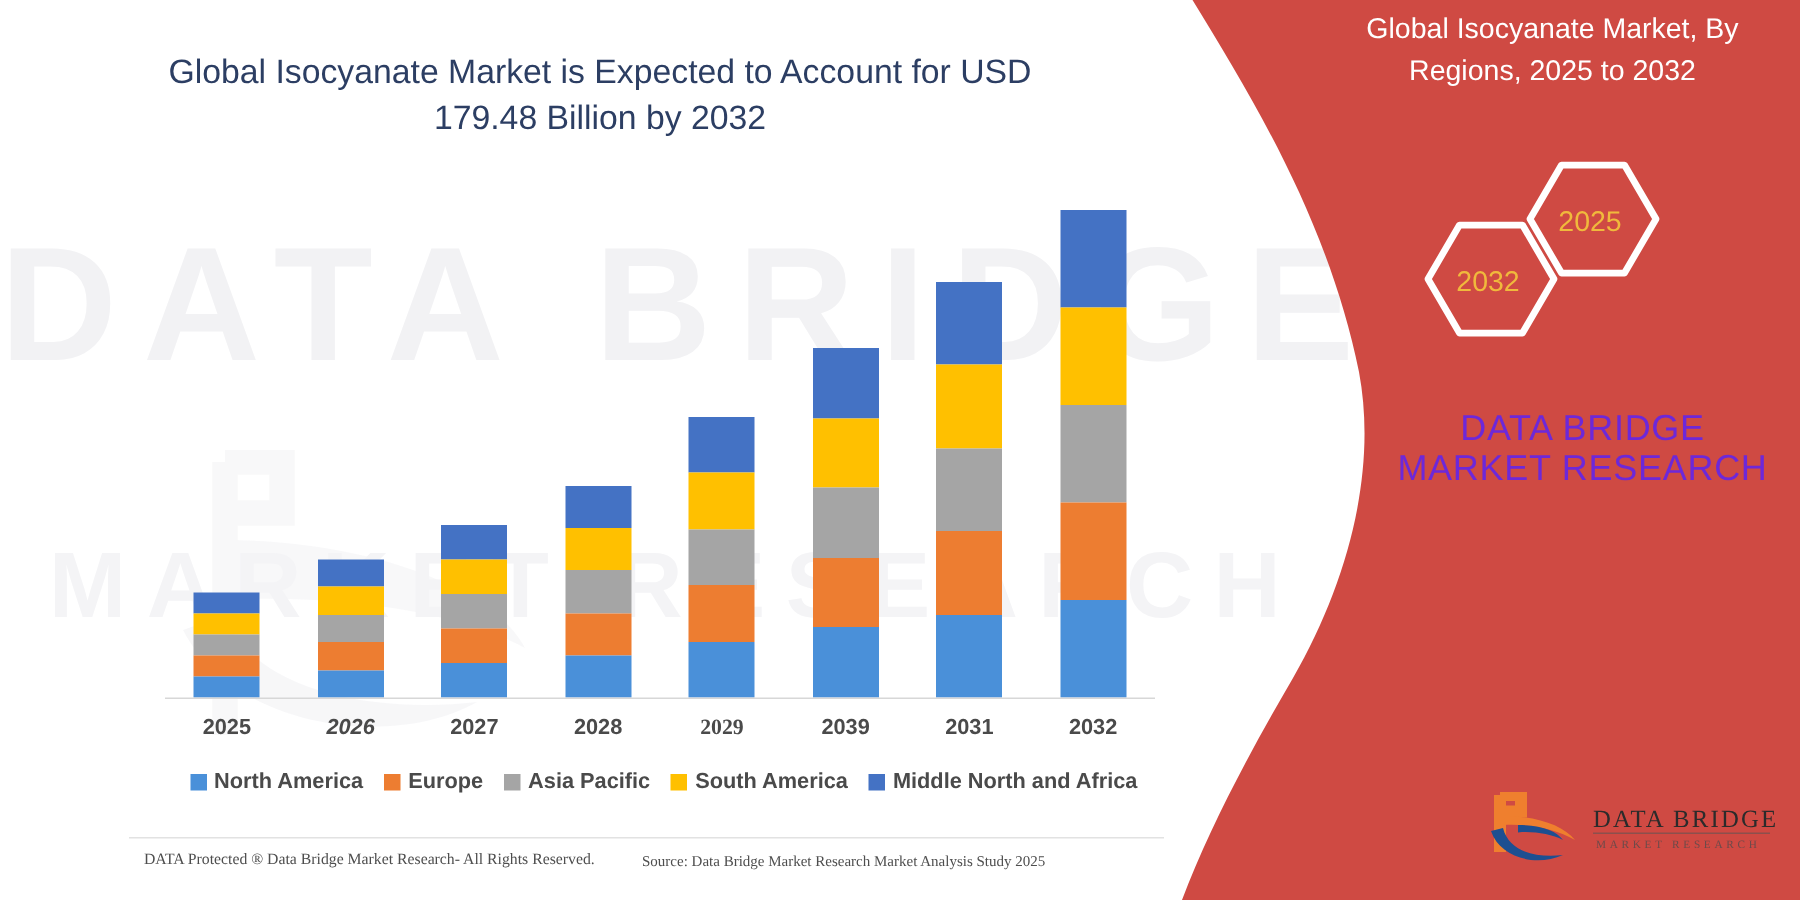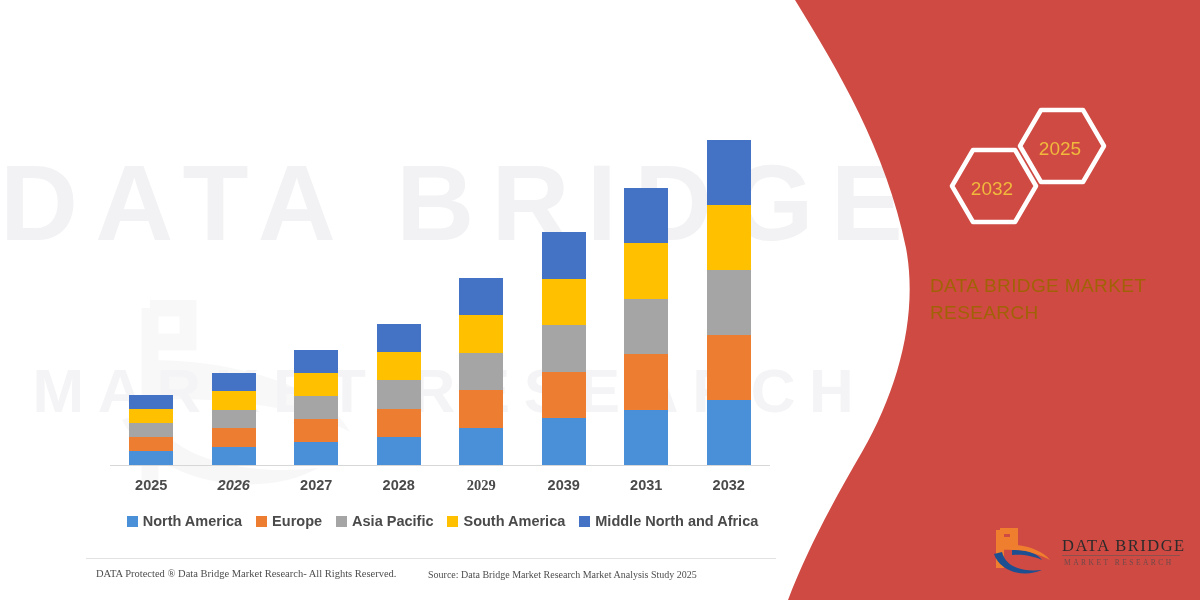--- a/index.html
+++ b/index.html
@@ -200,23 +200,23 @@
     width: 80px;
   }
   #hex-2032-label { left: 22px; top: 72px; }
   #hex-2025-label { left: 90px; top: 32px; }
 
   #brand-name {
     position: absolute;
     left: 930px;
     top: 272px;
     width: 250px;
-    text-align: left;
-    color: #a16207;
-    font-size: 19px;
+    text-align: center;
+    color: #6d28d9;
+    font-size: 24px;
     line-height: 27px;
     letter-spacing: 0.02em;
   }
 
   #logo-block {
     position: absolute;
     left: 990px;
     top: 528px;
     width: 200px;
     height: 56px;
@@ -257,20 +257,21 @@
 <div id="canvas">
 
   <svg id="wm-bridge-mark" viewBox="0 0 300 210" xmlns="http://www.w3.org/2000/svg">
     <path d="M58 8 L58 190 M58 8 L96 8 L96 42 L58 42" fill="none" stroke="#f3f3f5" stroke-width="17"></path>
     <path d="M58 60 C150 60 236 90 258 132 C214 108 134 96 58 100 Z" fill="#f3f3f5"></path>
     <path d="M30 120 C64 186 170 200 226 168 C156 176 76 160 58 110 Z" fill="#f1f1f4"></path>
   </svg>
   <div class="watermark" id="wm-line1">DATA BRIDGE</div>
   <div class="watermark" id="wm-line2">MARKET RESEARCH</div>
 
+  <div id="chart-title">Global Isocyanate Market is Expected to Account for USD 179.48 Billion by 2032</div>
 
   <div id="plot-area">
     <div id="bars-layer">
         <div class="bar-group" style="left: 19.25px; height: 70.0161px;">
           <div class="bar-seg" style="background: rgb(68, 114, 196); height: 14.0032px;"></div>
           <div class="bar-seg" style="background: rgb(255, 192, 0); height: 14.0032px;"></div>
           <div class="bar-seg" style="background: rgb(165, 165, 165); height: 14.0032px;"></div>
           <div class="bar-seg" style="background: rgb(237, 125, 49); height: 14.0032px;"></div>
           <div class="bar-seg" style="background: rgb(74, 144, 217); height: 14.0032px;"></div>
         </div>
@@ -366,20 +367,21 @@
   <div id="footer-source">Source: Data Bridge Market Research  Market  Analysis Study 2025</div>
 
   <svg id="red-panel-svg" viewBox="0 0 1200 600" xmlns="http://www.w3.org/2000/svg">
     <path d="M795 0
              C 838 70, 886 150, 906 248
              C 918 312, 900 386, 862 452
              C 834 500, 806 552, 788 600
              L 1200 600 L 1200 0 Z" fill="#cf4a43"></path>
   </svg>
 
+  <div id="panel-title">Global Isocyanate Market, By Regions, 2025 to 2032</div>
 
   <div id="hex-group">
     <svg width="200" height="120" viewBox="0 0 200 120" xmlns="http://www.w3.org/2000/svg">
       <polygon points="22,80 43,44 85,44 106,80 85,116 43,116" fill="none" stroke="#ffffff" stroke-width="4.5" stroke-linejoin="round"></polygon>
       <polygon points="90,40 111,4 153,4 174,40 153,76 111,76" fill="none" stroke="#ffffff" stroke-width="4.5" stroke-linejoin="round"></polygon>
     </svg>
     <div class="hex-label" id="hex-2032-label">2032</div>
     <div class="hex-label" id="hex-2025-label">2025</div>
   </div>
 

